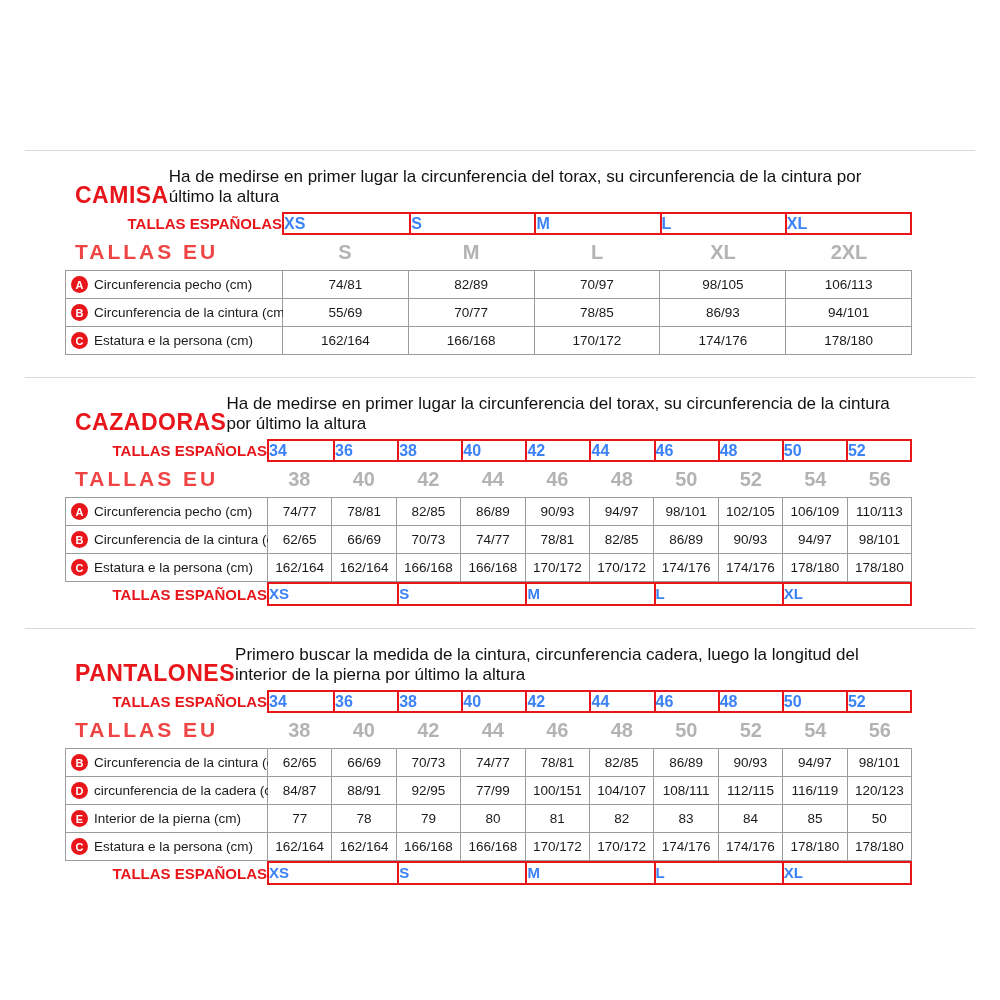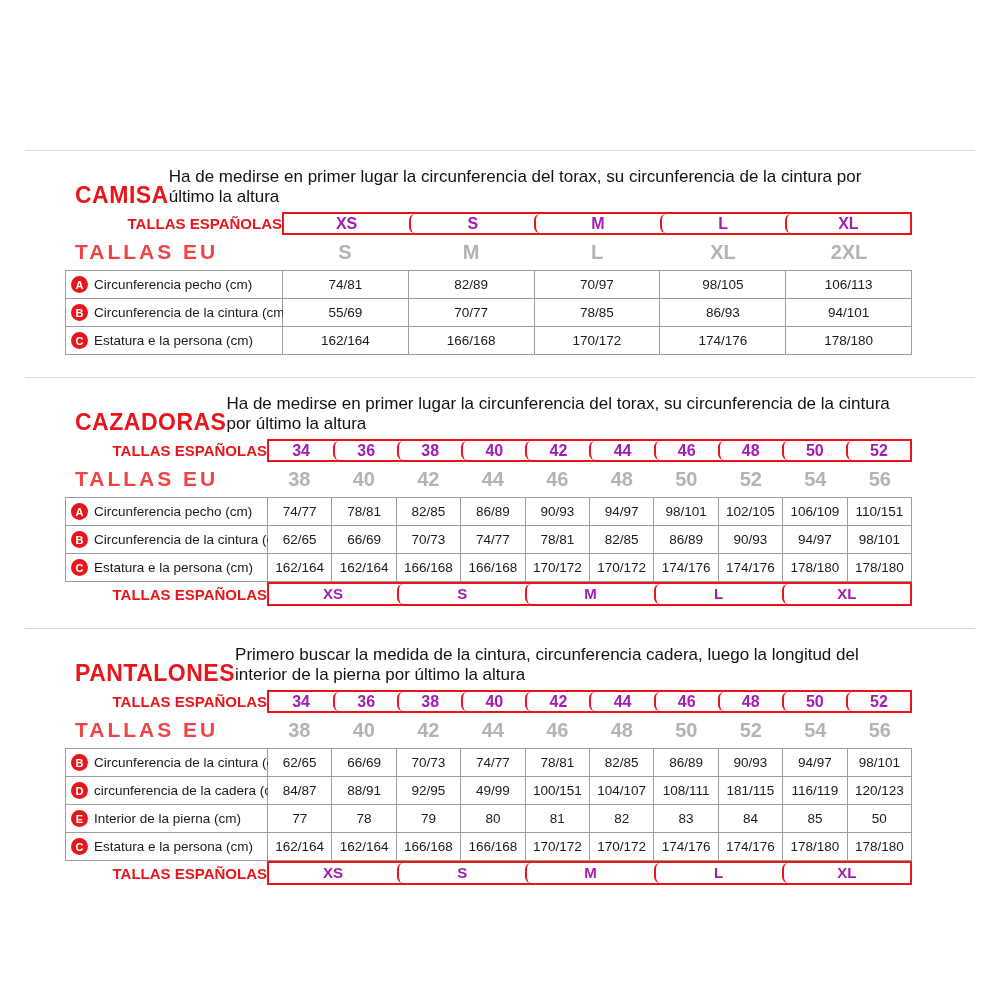--- a/index.html
+++ b/index.html
@@ -20,22 +20,22 @@
     min-height:27px;margin-bottom:3px;}
   .title{margin:0;font-size:23px;font-weight:bold;color:#e8161b;
     letter-spacing:.5px;padding-left:10px;}
   .note{font-size:17px;color:#111;padding-right:2px;padding-bottom:2px;}
 
   .grid-row{display:grid;grid-template-columns:var(--labelw) 1fr;}
   .row-label{font-size:15px;font-weight:bold;color:#e8161b;text-align:right;
     align-self:center;white-space:nowrap;}
   .boxwrap{display:grid;grid-template-columns:repeat(var(--cols),1fr);
     border:2px solid #e8161b;}
-  .es-cell{height:19px;line-height:19px;text-align:center;font-size:16px;
-    font-weight:bold;color:#a21caf;background:#fff;border-radius:6px;}
+  .es-cell{height:19px;line-height:19px;font-size:16px;
+    font-weight:bold;color:#3b82f6;background:#fff;}
   .es-cell + .es-cell{border-left:2px solid #e8161b;}
 
   .eu-row{margin:3px 0 4px;}
   .row-label-eu{font-size:21px;font-weight:bold;color:#ef4444;
     letter-spacing:3px;padding-left:10px;align-self:center;}
   .euwrap{display:grid;grid-template-columns:repeat(var(--cols),1fr);}
   .eu-cell{text-align:center;font-size:20px;font-weight:bold;color:#b3b3b3;
     height:28px;line-height:28px;}
 
   .mtable{display:grid;grid-template-columns:var(--labelw) repeat(var(--cols),1fr);
@@ -158,21 +158,21 @@
           </div>
           <div class="cell">74/77</div>
           <div class="cell">78/81</div>
           <div class="cell">82/85</div>
           <div class="cell">86/89</div>
           <div class="cell">90/93</div>
           <div class="cell">94/97</div>
           <div class="cell">98/101</div>
           <div class="cell">102/105</div>
           <div class="cell">106/109</div>
-          <div class="cell">110/151</div>
+          <div class="cell">110/113</div>
           <div class="cell label-cell">
             <span class="badge">B</span>
             <span class="label-text">Circunferencia de la cintura (cm)</span>
           </div>
           <div class="cell">62/65</div>
           <div class="cell">66/69</div>
           <div class="cell">70/73</div>
           <div class="cell">74/77</div>
           <div class="cell">78/81</div>
           <div class="cell">82/85</div>
@@ -257,25 +257,25 @@
           <div class="cell">90/93</div>
           <div class="cell">94/97</div>
           <div class="cell">98/101</div>
           <div class="cell label-cell">
             <span class="badge">D</span>
             <span class="label-text">circunferencia de la cadera (cm)</span>
           </div>
           <div class="cell">84/87</div>
           <div class="cell">88/91</div>
           <div class="cell">92/95</div>
-          <div class="cell">49/99</div>
+          <div class="cell">77/99</div>
           <div class="cell">100/151</div>
           <div class="cell">104/107</div>
           <div class="cell">108/111</div>
-          <div class="cell">181/115</div>
+          <div class="cell">112/115</div>
           <div class="cell">116/119</div>
           <div class="cell">120/123</div>
           <div class="cell label-cell">
             <span class="badge">E</span>
             <span class="label-text">Interior de la pierna (cm)</span>
           </div>
           <div class="cell">77</div>
           <div class="cell">78</div>
           <div class="cell">79</div>
           <div class="cell">80</div>

